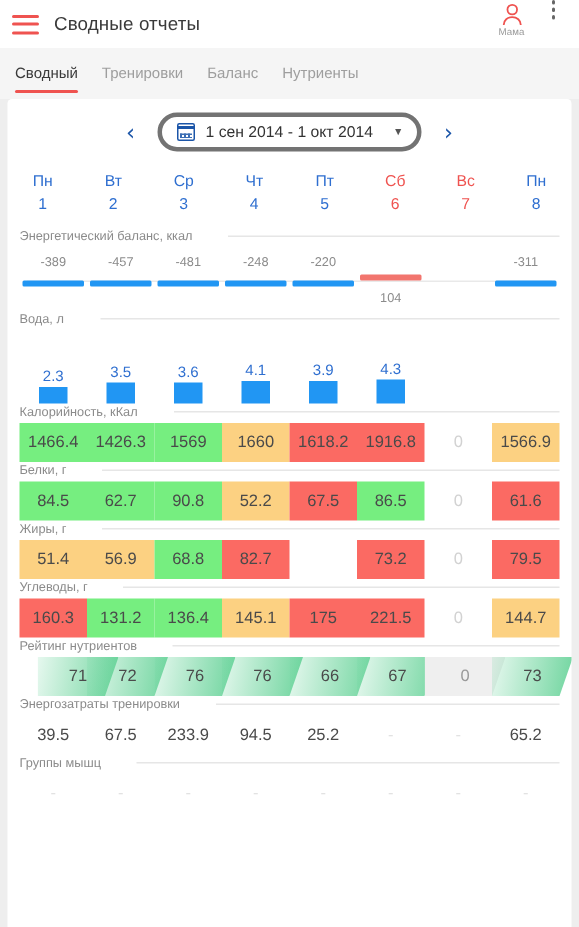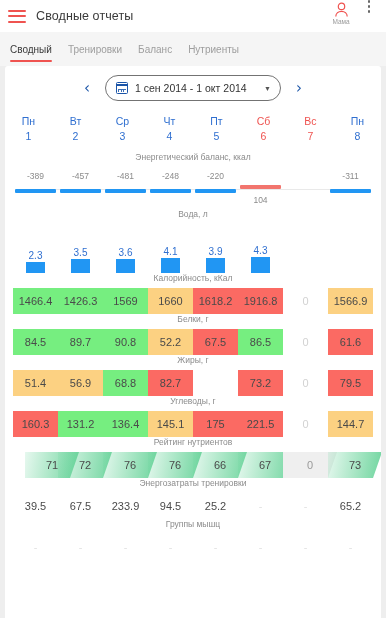--- a/index.html
+++ b/index.html
@@ -42,21 +42,21 @@
     position: absolute; left: 5px; right: 5px; top: 66px; bottom: 0;
     background: #ffffff; border-radius: 3px 3px 0 0;
     overflow: hidden;
   }
 
   
   .datenav { height: 44px; display: flex; align-items: center; justify-content: center; gap: 10px; }
   .chev { color: #1b55a8; font-size: 15px; width: 16px; text-align: center; cursor: pointer;
           font-family: "DejaVu Sans", sans-serif; line-height: 1; }
   .daterange {
-    height: 26px; min-width: 176px; border: 1px solid #737373; border-radius: 13px;
+    height: 26px; min-width: 176px; border: 3px solid #737373; border-radius: 13px;
     display: flex; align-items: center; gap: 7px; padding: 0 9px 0 10px;
     background: #fff; cursor: pointer;
   }
   .cal-icon { width: 12px; height: 12px; border: 1.4px solid #1b55a8; border-radius: 1.5px;
               position: relative; flex: none; }
   .cal-icon::before { content:""; position:absolute; left:-1.4px; right:-1.4px; top:1px;
                       height: 2.4px; background: #1b55a8; }
   .cal-icon::after { content:""; position:absolute; left:1.4px; right:1.4px; top:6px; bottom:1.4px;
       background-image: repeating-linear-gradient(to right, #1b55a8 0 1.2px, transparent 1.2px 2.6px),
                         repeating-linear-gradient(to bottom, #1b55a8 0 1.2px, transparent 1.2px 2.6px);
@@ -65,21 +65,21 @@
   .caret { margin-left: auto; font-size: 7px; color: #555; }
 
   
   .daygrid { display: flex; padding: 4px 0 8px; }
   .daycol { flex: 1 1 0; text-align: center; }
   .dayname { font-size: 10.5px; color: #2f6fd0; line-height: 15px; }
   .daynum  { font-size: 10.5px; color: #2f6fd0; line-height: 15px; }
   .weekend .dayname, .weekend .daynum { color: #ef5350; }
 
   
-  .sect { padding: 0 8px; display: flex; align-items: center; gap: 2px; flex-direction: column; }
+  .sect { padding: 0 8px; display: flex; align-items: center; gap: 24px; }
   .sect-label { font-size: 8.5px; color: #8b8b8b; white-space: nowrap; }
   .sect-rule { flex: 1; height: 1px; background: #e6e6e6; }
 
   
   .balance { position: relative; height: 42px; margin-top: 3px; padding-left: 16px; }
   .bal-num { position: absolute; font-size: 8.5px; color: #8b8b8b; transform: translateX(-50%);
              white-space: nowrap; }
   .bal-bar { position: absolute; height: 4px; border-radius: 1px; }
   .bal-axis { position: absolute; left: 13px; right: 13px; height: 1px; background: #e9e9e9; }
 
@@ -260,21 +260,21 @@
       <div class="cell zero" style="left: 278px; width: 45px;">0</div>
       <div class="cell orange" style="left: 323px; width: 45px;">1566.9</div>
     </div>
 
   <div class="sect">
     <div class="sect-label">Белки, г</div>
     <div class="sect-rule"></div>
   </div>
   <div class="valrow" id="row-protein">
       <div class="cell green" style="left: 8px; width: 45px;">84.5</div>
-      <div class="cell green" style="left: 53px; width: 45px;">89.7</div>
+      <div class="cell green" style="left: 53px; width: 45px;">62.7</div>
       <div class="cell green" style="left: 98px; width: 45px;">90.8</div>
       <div class="cell orange" style="left: 143px; width: 45px;">52.2</div>
       <div class="cell red" style="left: 188px; width: 45px;">67.5</div>
       <div class="cell green" style="left: 233px; width: 45px;">86.5</div>
       <div class="cell zero" style="left: 278px; width: 45px;">0</div>
       <div class="cell red" style="left: 323px; width: 45px;">61.6</div>
     </div>
 
   <div class="sect">
     <div class="sect-label">Жиры, г</div>

